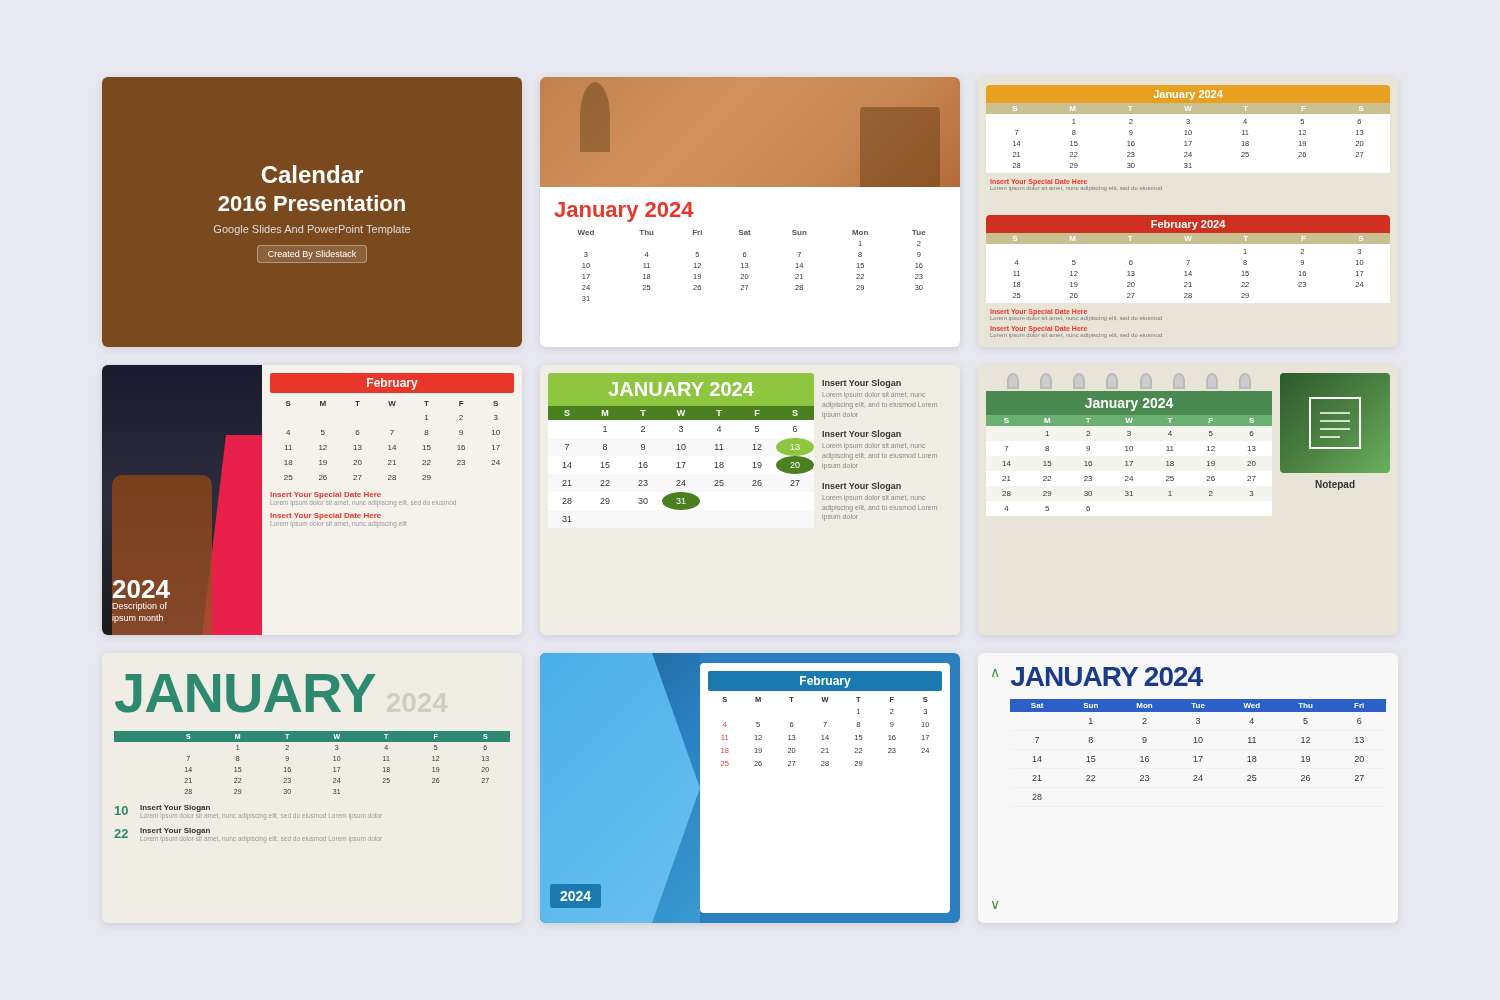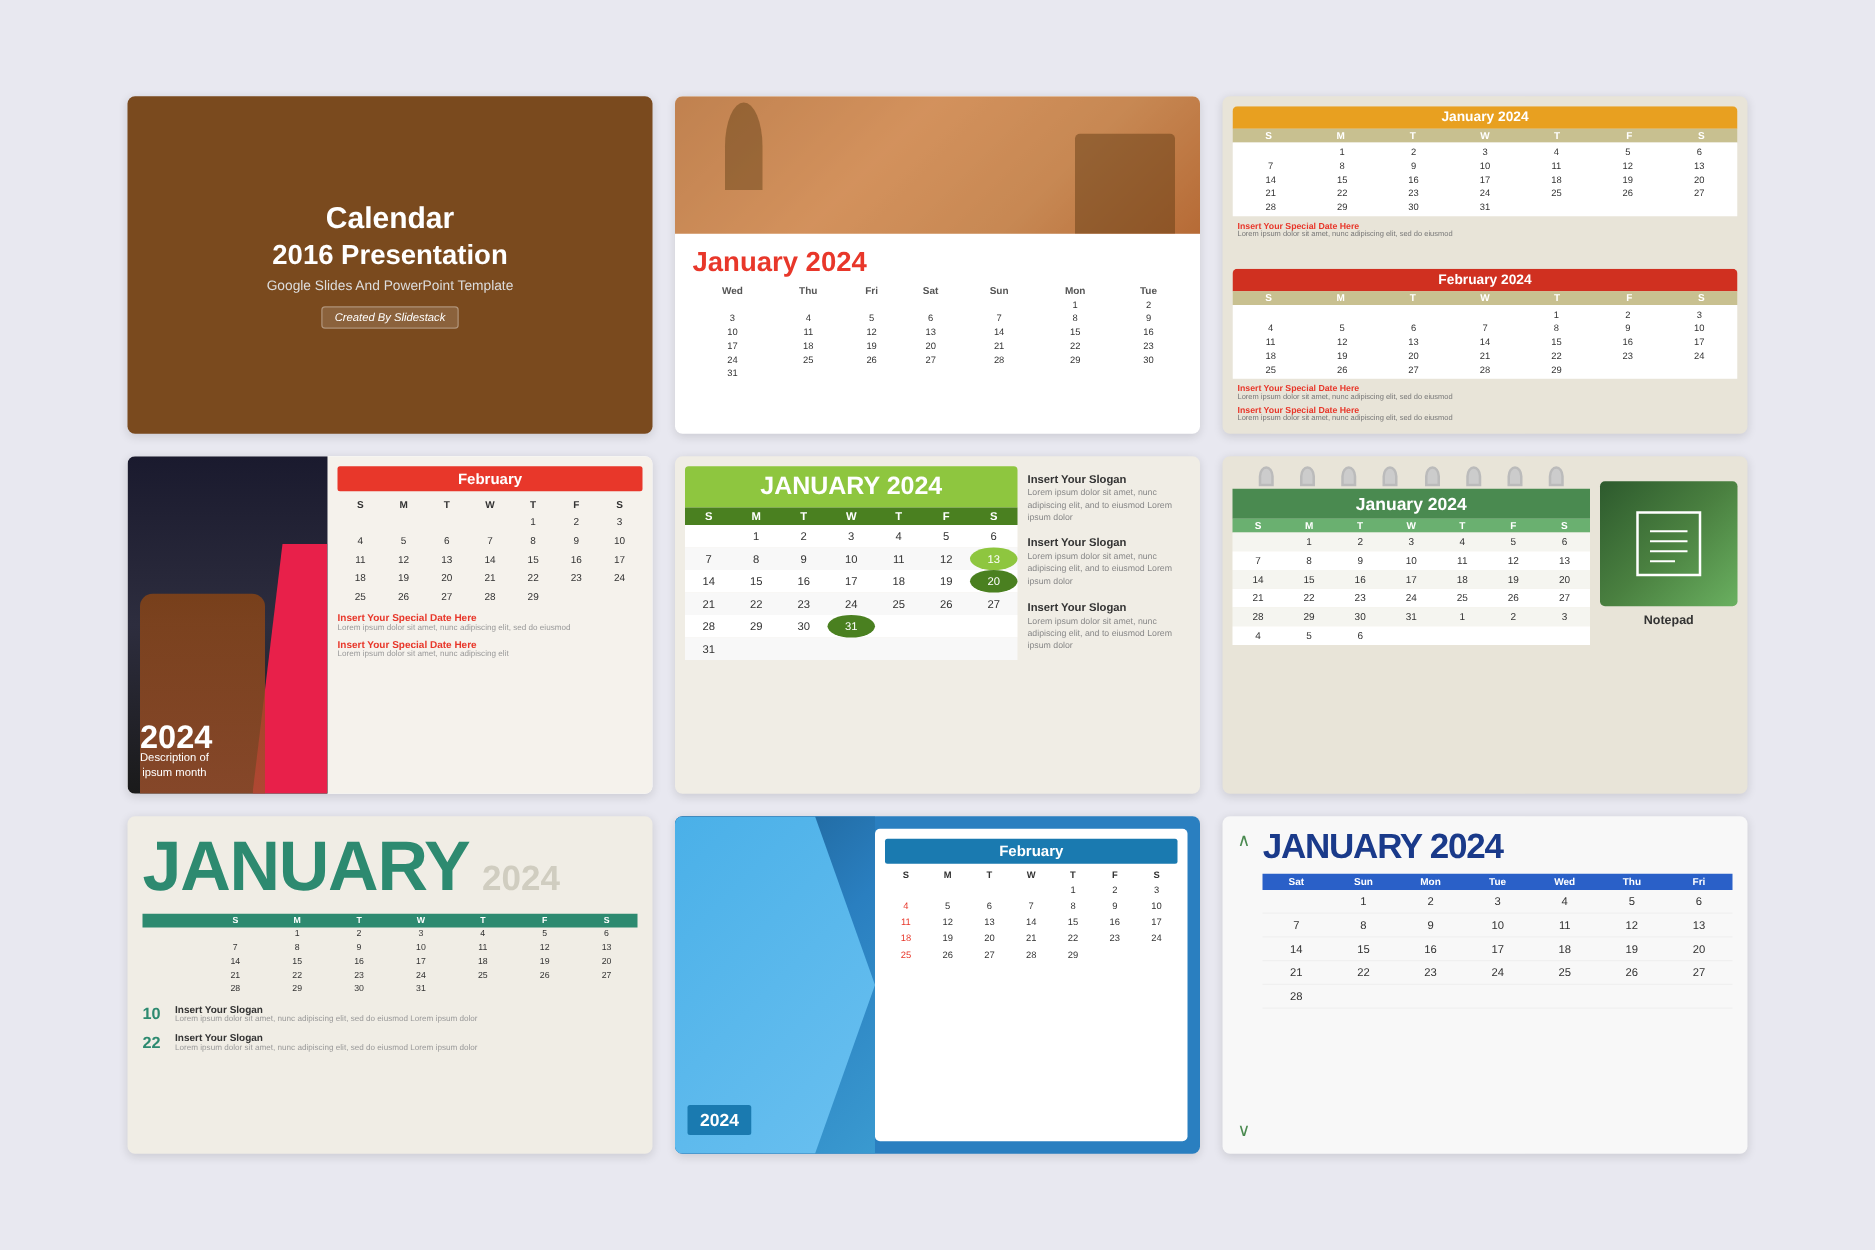--- a/index.html
+++ b/index.html
@@ -53,21 +53,20 @@
       margin-top: 6px;
     }
     .slide-1 .badge {
       background: #fff2;
       border: 1px solid #fff5;
       color: #fff;
       font-size: 9px;
       padding: 3px 10px;
       border-radius: 3px;
       margin-top: 10px;
-      font-style: italic;
     }
 
     
     .slide-2 {
       display: flex;
       flex-direction: column;
     }
     .slide-2 .photo-area {
       width: 100%;
       height: 110px;
@@ -220,21 +219,20 @@
       font-weight: 900;
       z-index: 2;
     }
     .slide-4 .year-desc {
       position: absolute;
       bottom: 10px; left: 10px;
       color: #fff;
       font-size: 9px;
       z-index: 2;
       line-height: 1.4;
-      text-align: center;
     }
     .slide-4 .right-cal {
       flex: 1;
       padding: 8px;
       background: #f5f2ec;
     }
     .slide-4 .feb-title {
       background: #e8372a;
       color: #fff;
       text-align: center;
@@ -393,21 +391,20 @@
     }
     .slide-6 .cal-week:nth-child(even) { background: #f5f5f0; }
     .slide-6 .cal-week span {
       text-align: center;
       font-size: 8px;
       padding: 3px 0;
       color: #333;
     }
     .slide-6 .right-notepad {
       width: 110px;
-      margin-top: 12px;
     }
     .slide-6 .notepad-img {
       width: 100%;
       height: 100px;
       background: linear-gradient(135deg, #2d5a2d 0%, #4a8040 50%, #6ab060 100%);
       border-radius: 4px;
       overflow: hidden;
       display: flex;
       align-items: center;
       justify-content: center;

